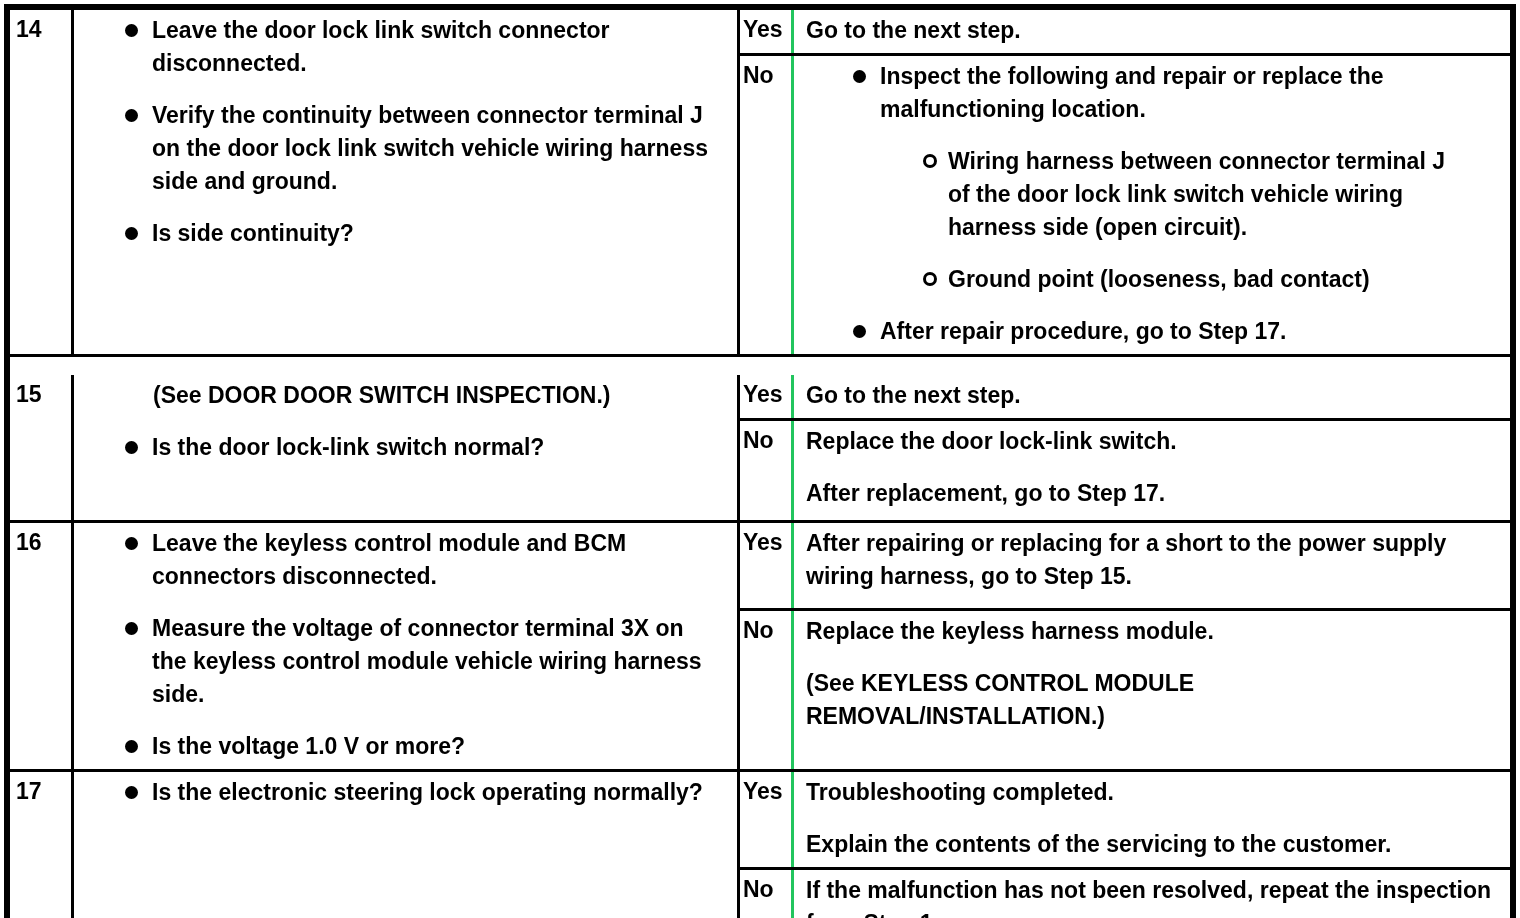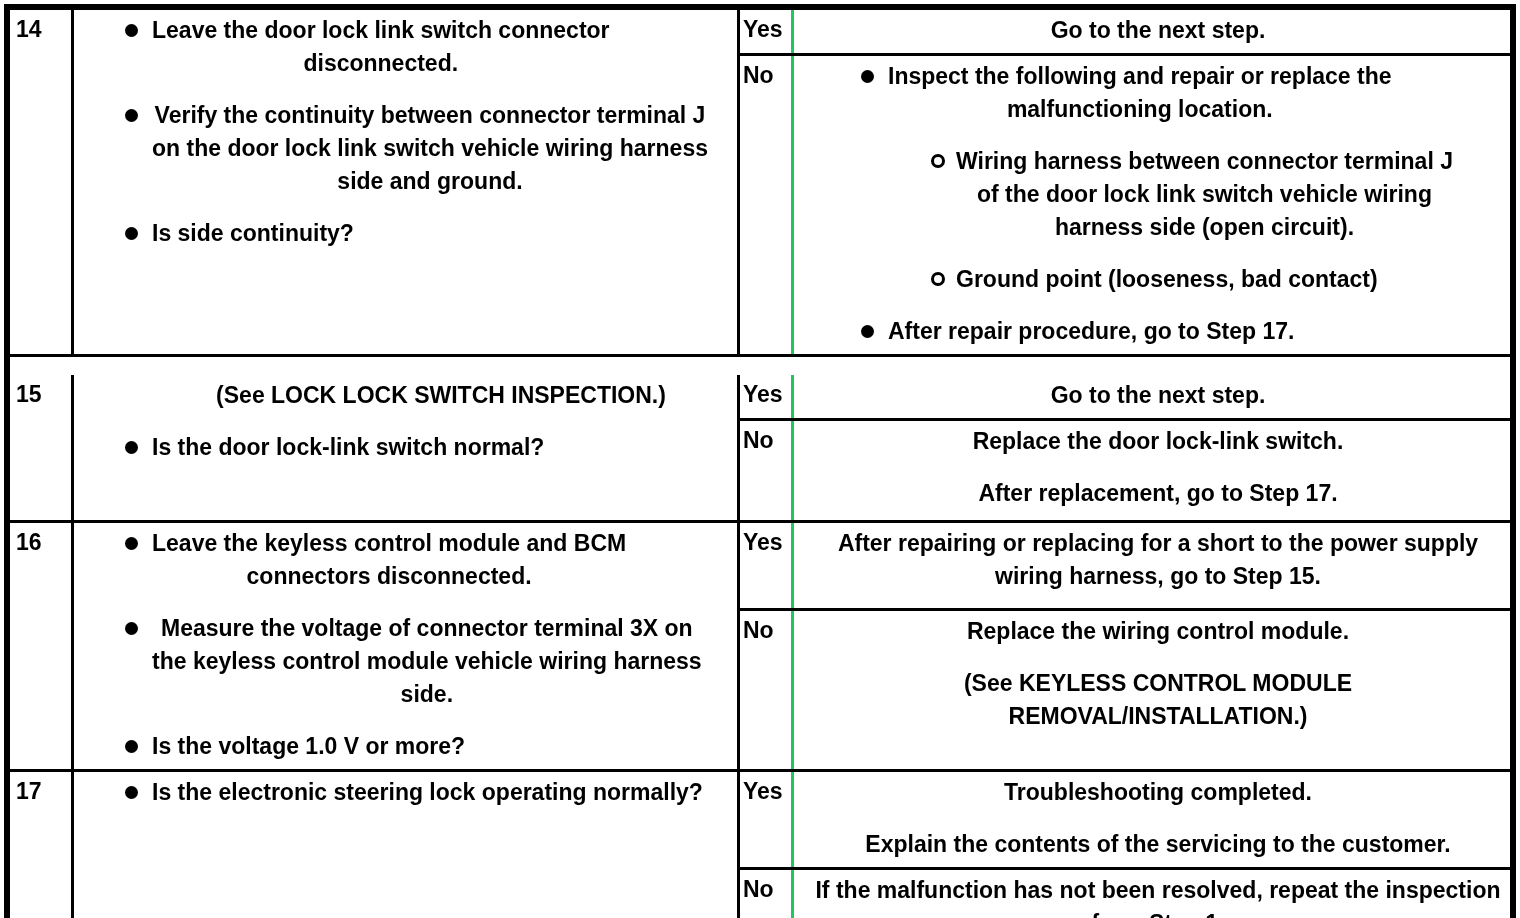--- a/index.html
+++ b/index.html
@@ -47,36 +47,36 @@
     display: grid;
     grid-template-columns: 54px 1fr;
   }
   .subrow-yes { border-bottom: 3px solid #000000; }
   .subrow-no  { flex: 1; border-radius: 29px; }
   .col-yn {
     border-right: 3px solid #22c55e;
     padding: 3px 1px 0 3px;
   }
   .col-result {
-    padding: 4px 8px 6px 20px;
+    padding: 4px 8px 6px 12px;
   }
 
   
   .row-14 { min-height: 339px; }
   .row-15 { min-height: 148px; margin-top: 18px; }
   .row-16 { min-height: 248px; }
   .row-17 { min-height: 162px; }
   .row-14 .subrow-yes { min-height: 45px; }
   .row-15 .subrow-yes { min-height: 46px; }
   .row-16 .subrow-yes { min-height: 88px; }
   .row-17 .subrow-yes { min-height: 93px; }
 
   
   .item + .item { margin-top: 19px; }
-  .txt { white-space: pre-line; text-align: center; }
+  .txt { white-space: pre-line; }
 
   .b1 { display: flex; align-items: flex-start; }
   .b1 .dot {
     flex: 0 0 13px;
     width: 13px; height: 13px;
     border-radius: 50%;
     background: #000000;
     margin: 10px 0 0 51px;
   }
   .b1 .txt { margin-left: 14px; }
@@ -155,21 +155,21 @@
         </div>
       </div>
     </div>
   </div>
 
   <div class="step-row row-15">
     <div class="col-step">
       <span>15</span>
     </div>
     <div class="col-action">
-      <div class="item para-indent txt">(See LOCK LOCK SWITCH INSPECTION.)</div>
+      <div class="item para-indent txt">(See DOOR DOOR SWITCH INSPECTION.)</div>
       <div class="item b1">
         <span class="dot"></span>
         <div class="txt">Is the door lock-link switch normal?</div>
       </div>
     </div>
     <div class="col-results">
       <div class="subrow subrow-yes">
         <div class="col-yn">Yes</div>
         <div class="col-result">
           <div class="item txt">Go to the next step.</div>
@@ -210,21 +210,21 @@
       <div class="subrow subrow-yes">
         <div class="col-yn">Yes</div>
         <div class="col-result">
           <div class="item txt">After repairing or replacing for a short to the power supply
 wiring harness, go to Step 15.</div>
         </div>
       </div>
       <div class="subrow subrow-no">
         <div class="col-yn">No</div>
         <div class="col-result">
-          <div class="item txt">Replace the wiring control module.</div>
+          <div class="item txt">Replace the keyless harness module.</div>
           <div class="item txt">(See KEYLESS CONTROL MODULE
 REMOVAL/INSTALLATION.)</div>
         </div>
       </div>
     </div>
   </div>
 
   <div class="step-row row-17">
     <div class="col-step">
       <span>17</span>

